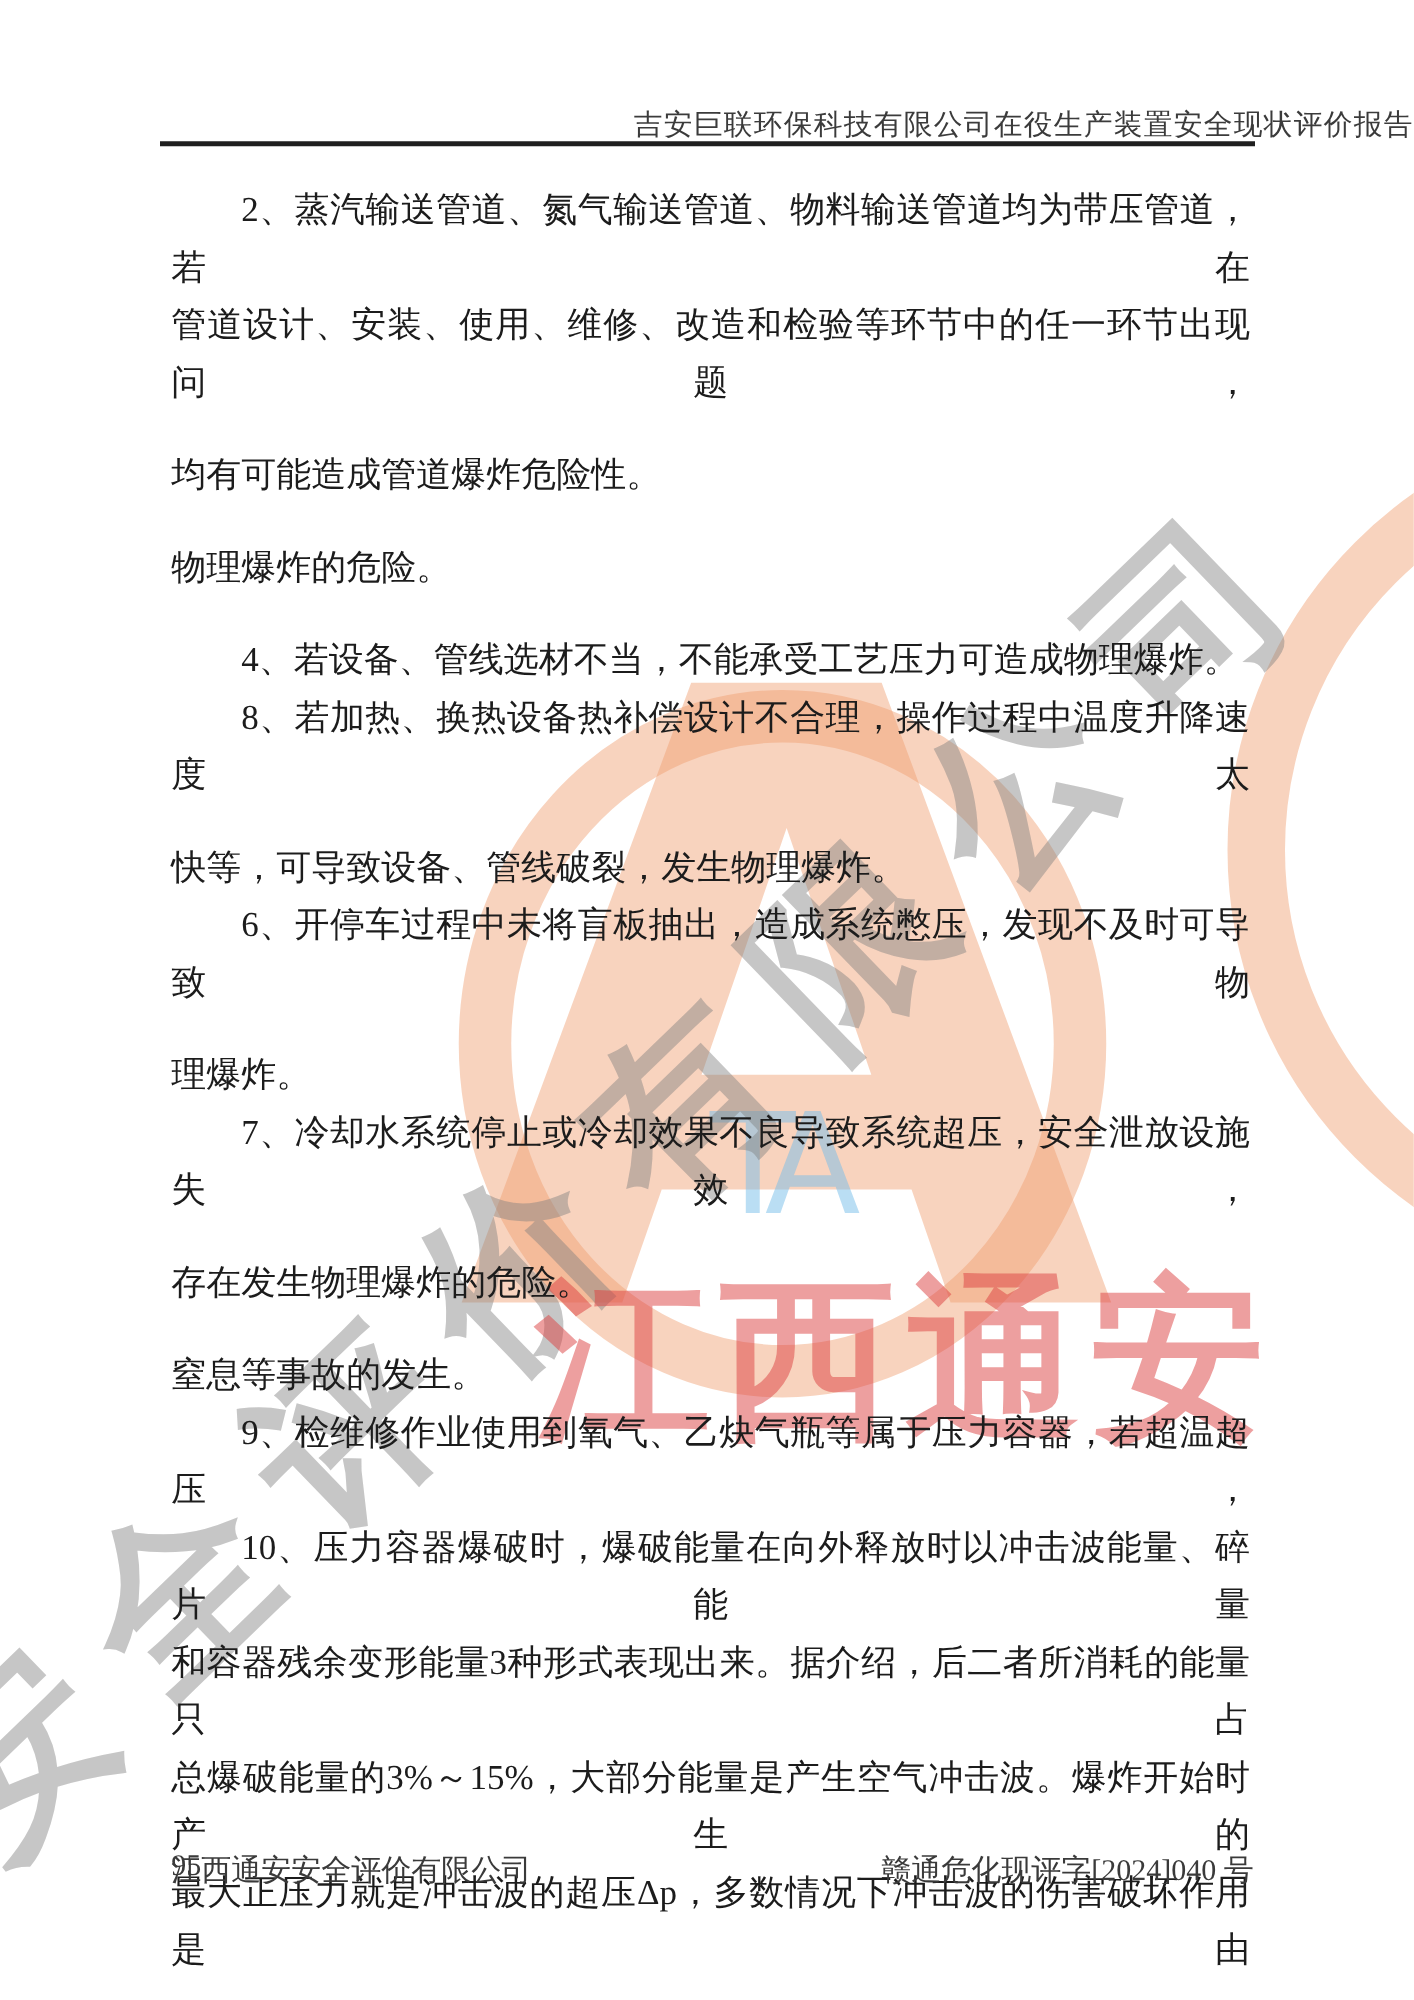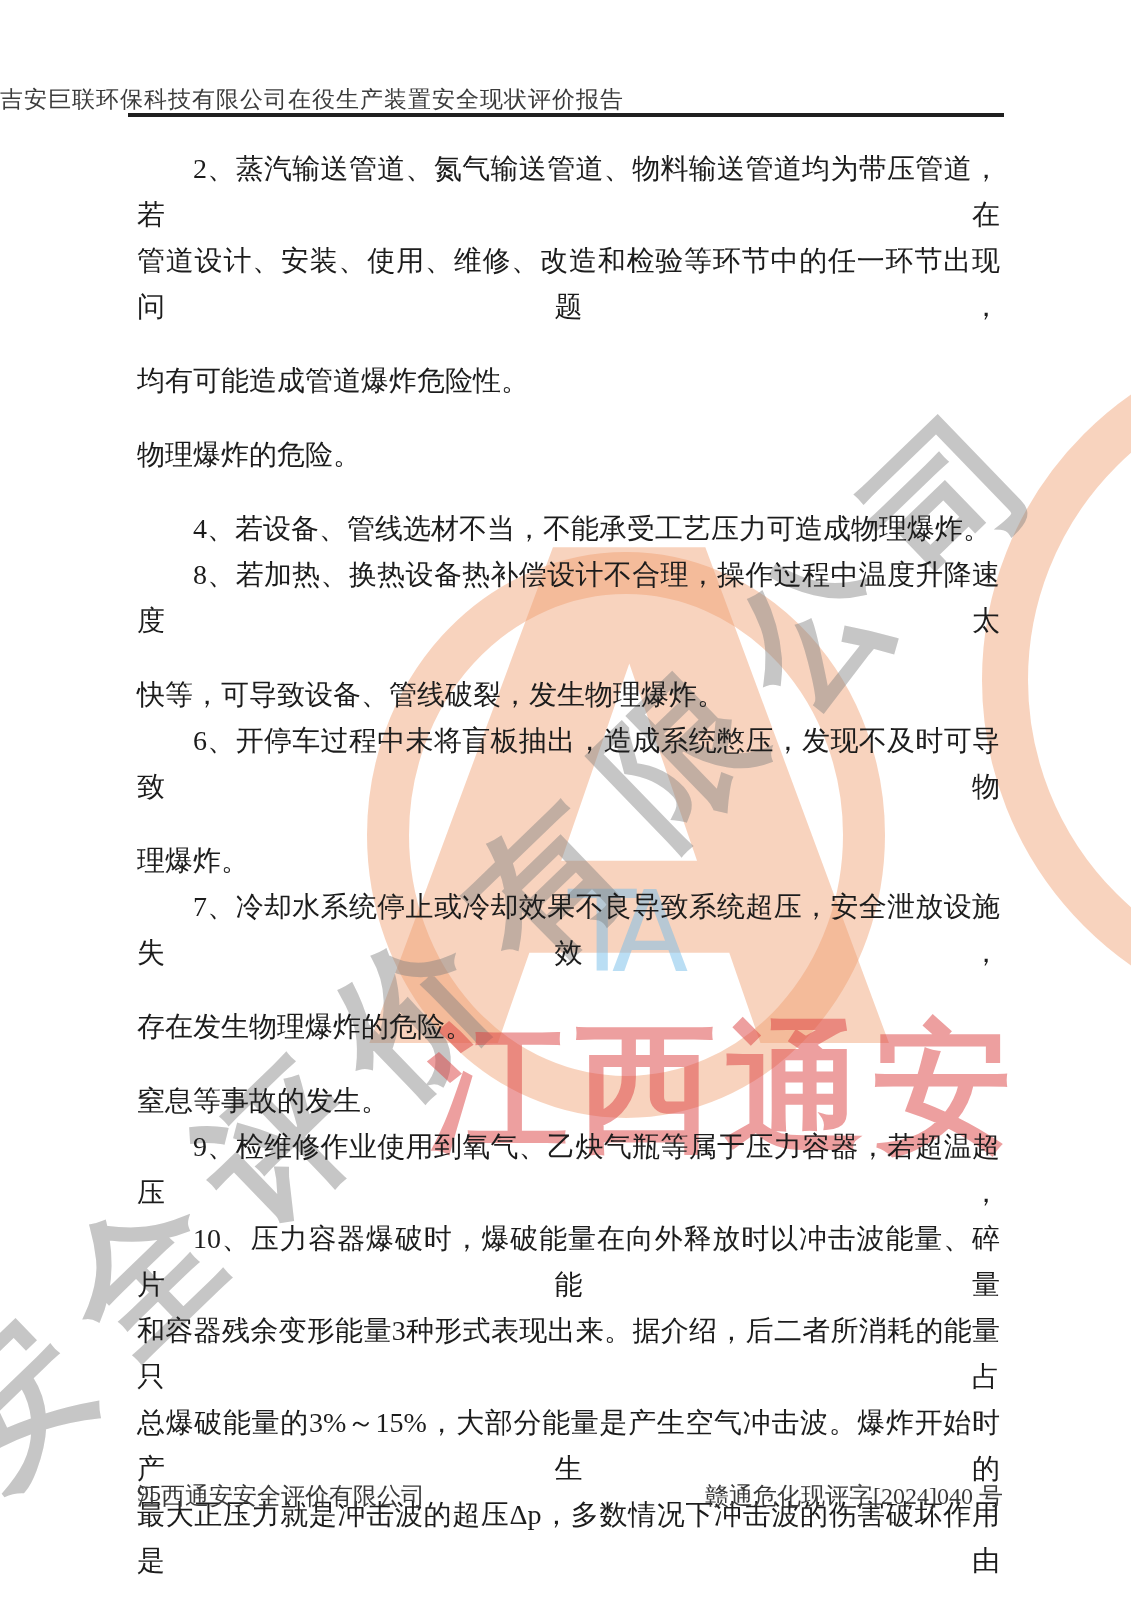--- a/index.html
+++ b/index.html
@@ -9,21 +9,21 @@
     background: #ffffff;
     overflow: hidden;
     font-family: "Liberation Serif", "DejaVu Serif", serif;
     color: #1c1c1c;
   }
 
   
   .header-title {
     position: absolute;
     top: 84px; left: 0; right: 0;
-    text-align: left;
+    text-align: right;
     font-size: 23px;
     letter-spacing: 1px;
     color: #3b3b3b;
   }
   .header-rule {
     position: absolute;
     top: 113px; left: 128px; right: 127px;
     height: 4px;
     background: #1f1f1f;
   }

